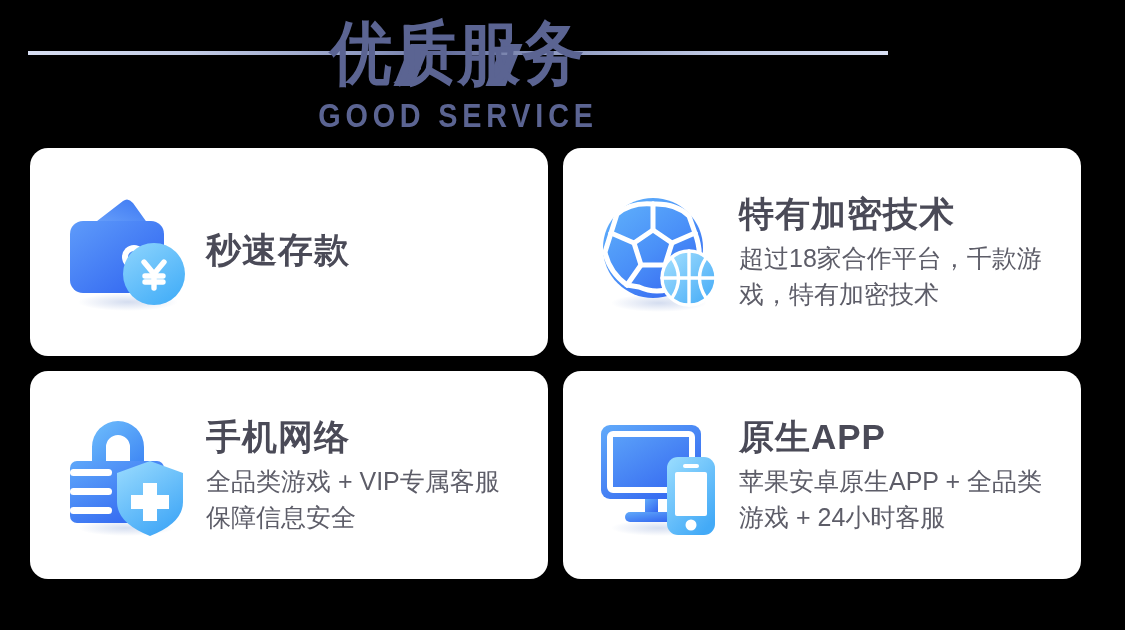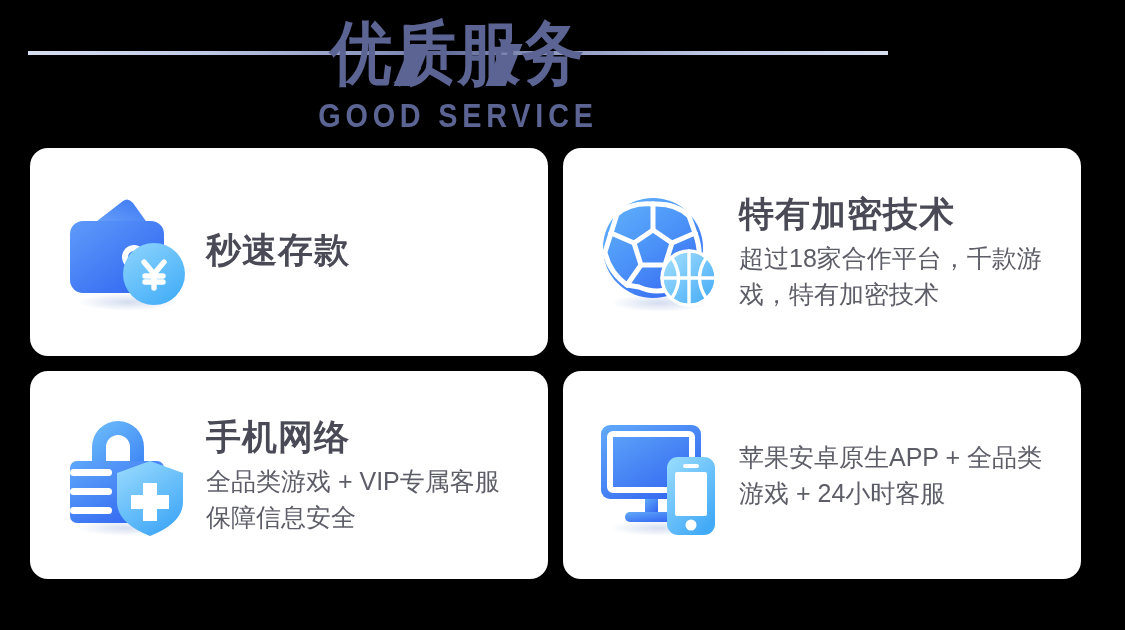--- a/index.html
+++ b/index.html
@@ -284,18 +284,19 @@
           <rect x="17" y="25" width="82" height="56" rx="3" fill="none" stroke="#FFFFFF" stroke-width="6"></rect>
           <rect x="52" y="90" width="13" height="15" fill="url(#m-body)"></rect>
           <rect x="32" y="103" width="53" height="10" rx="5" fill="url(#m-body)"></rect>
           <rect x="74" y="48" width="48" height="78" rx="11" fill="url(#p-body)"></rect>
           <rect x="82" y="63" width="32" height="44" rx="2" fill="#FFFFFF"></rect>
           <rect x="90" y="55" width="16" height="4" rx="2" fill="#FFFFFF"></rect>
           <circle cx="98" cy="116" r="5.5" fill="#FFFFFF"></circle>
         </svg>
       </div>
       <div class="card-text">
+        <div class="card-title">原生APP</div>
         <div class="card-desc">苹果安卓原生APP + 全品类游戏 + 24小时客服</div>
       </div>
     </div>
 
   </div>
 </div>
 
 </body></html>

